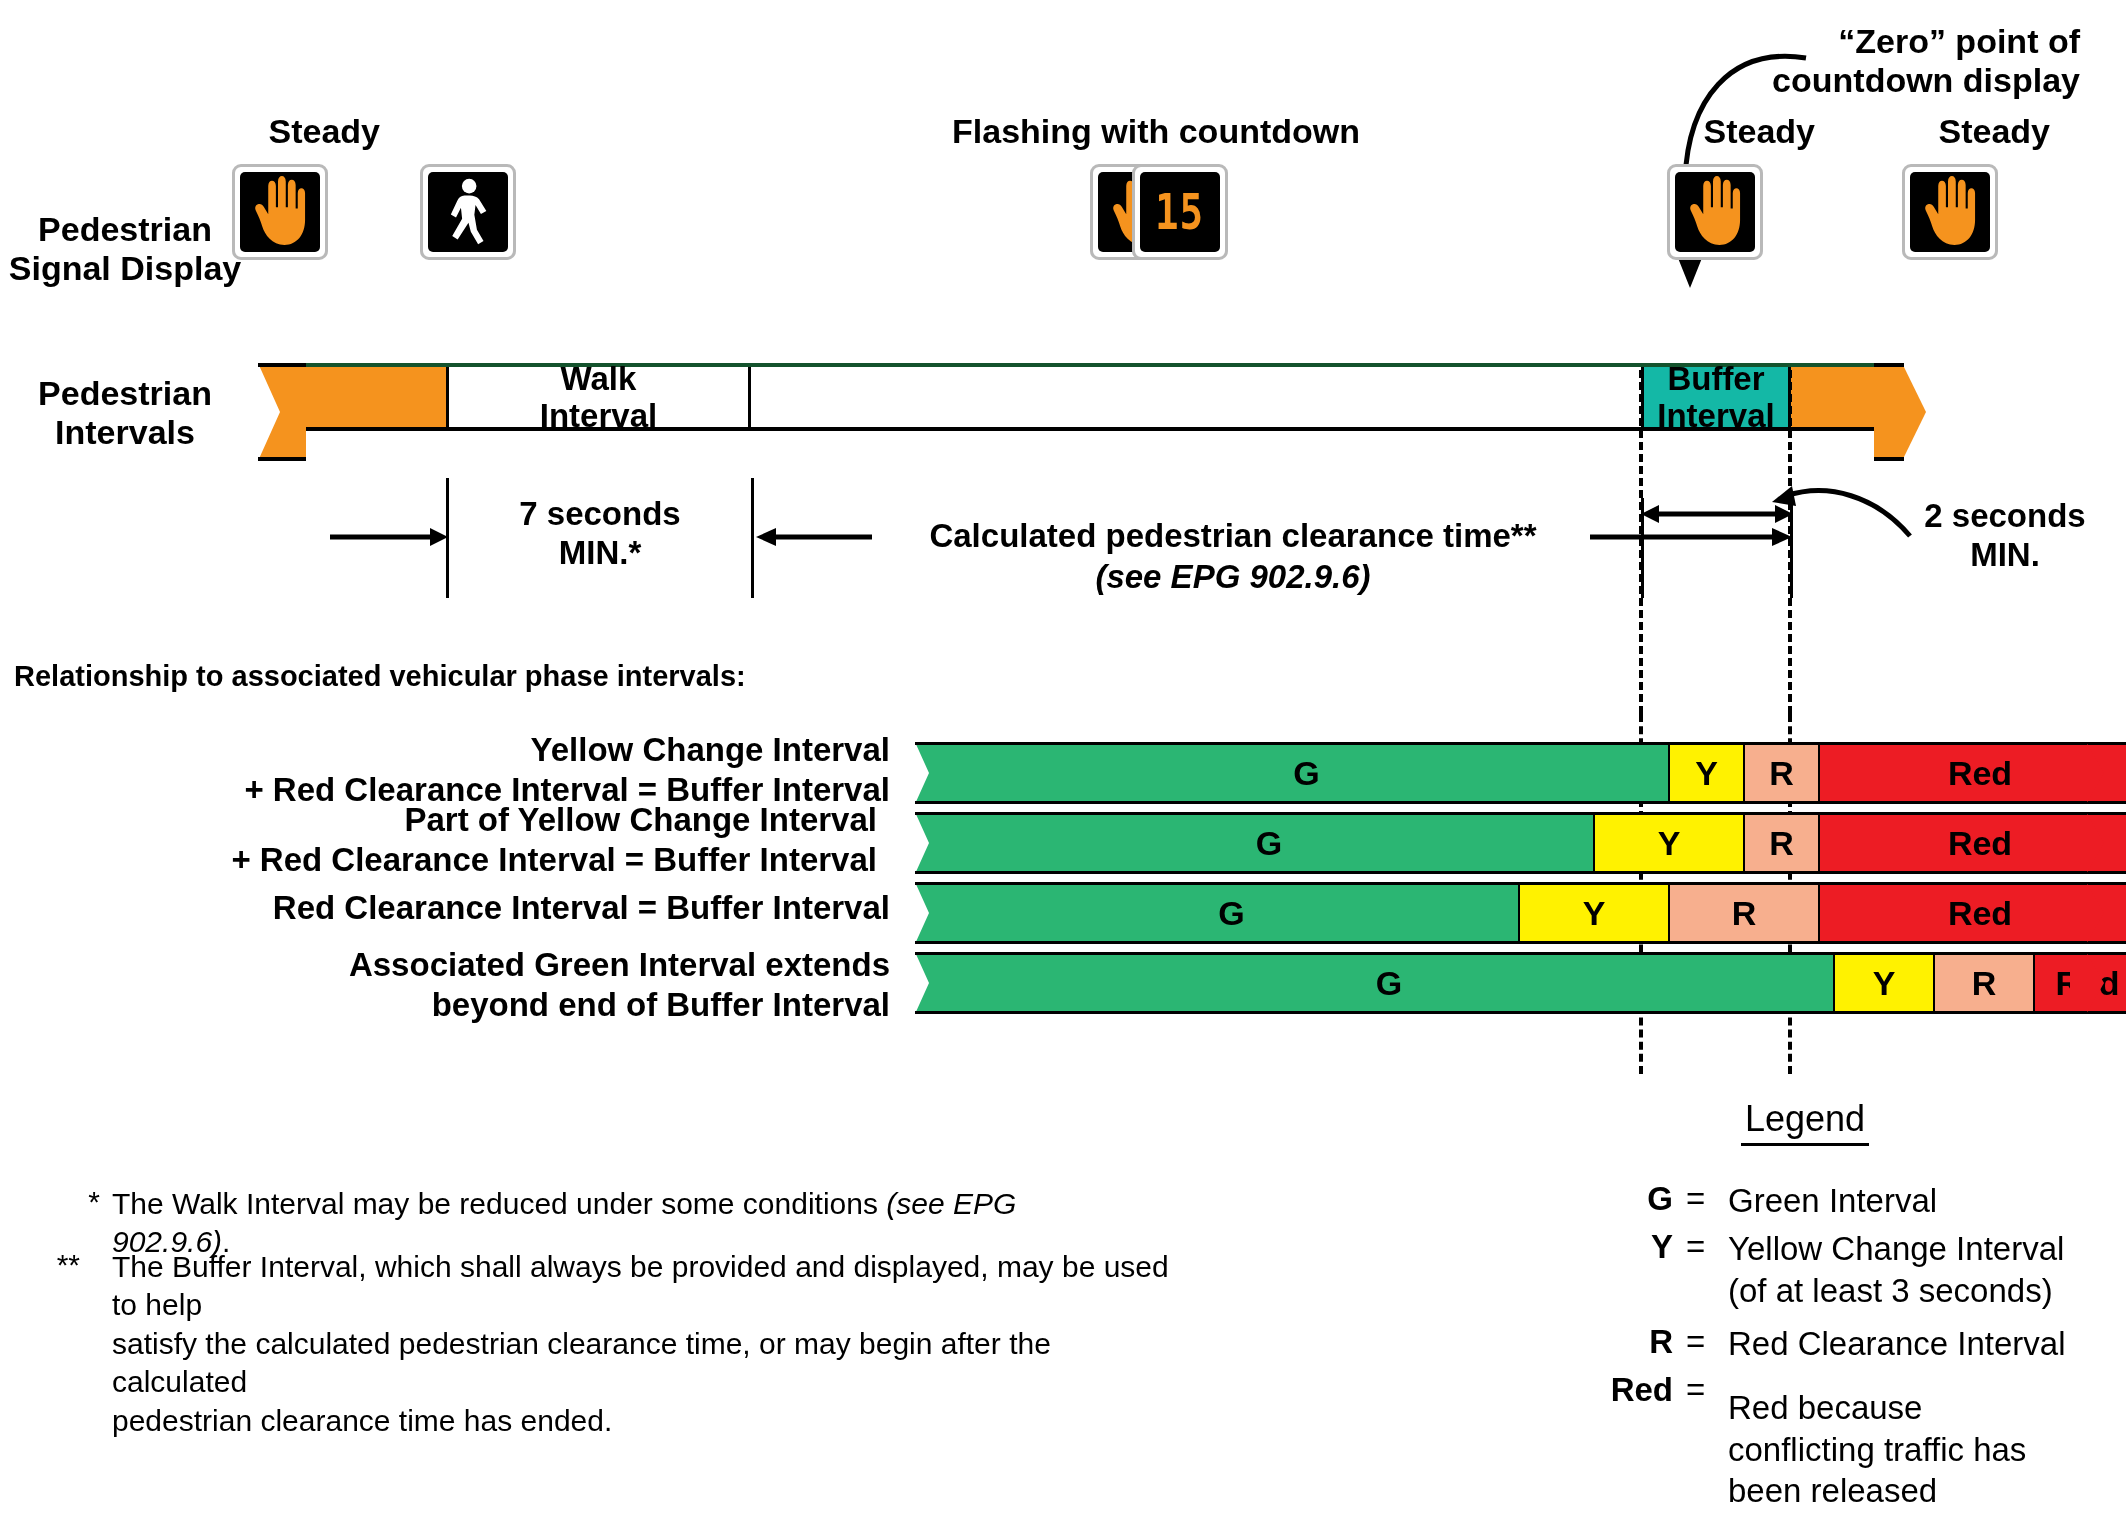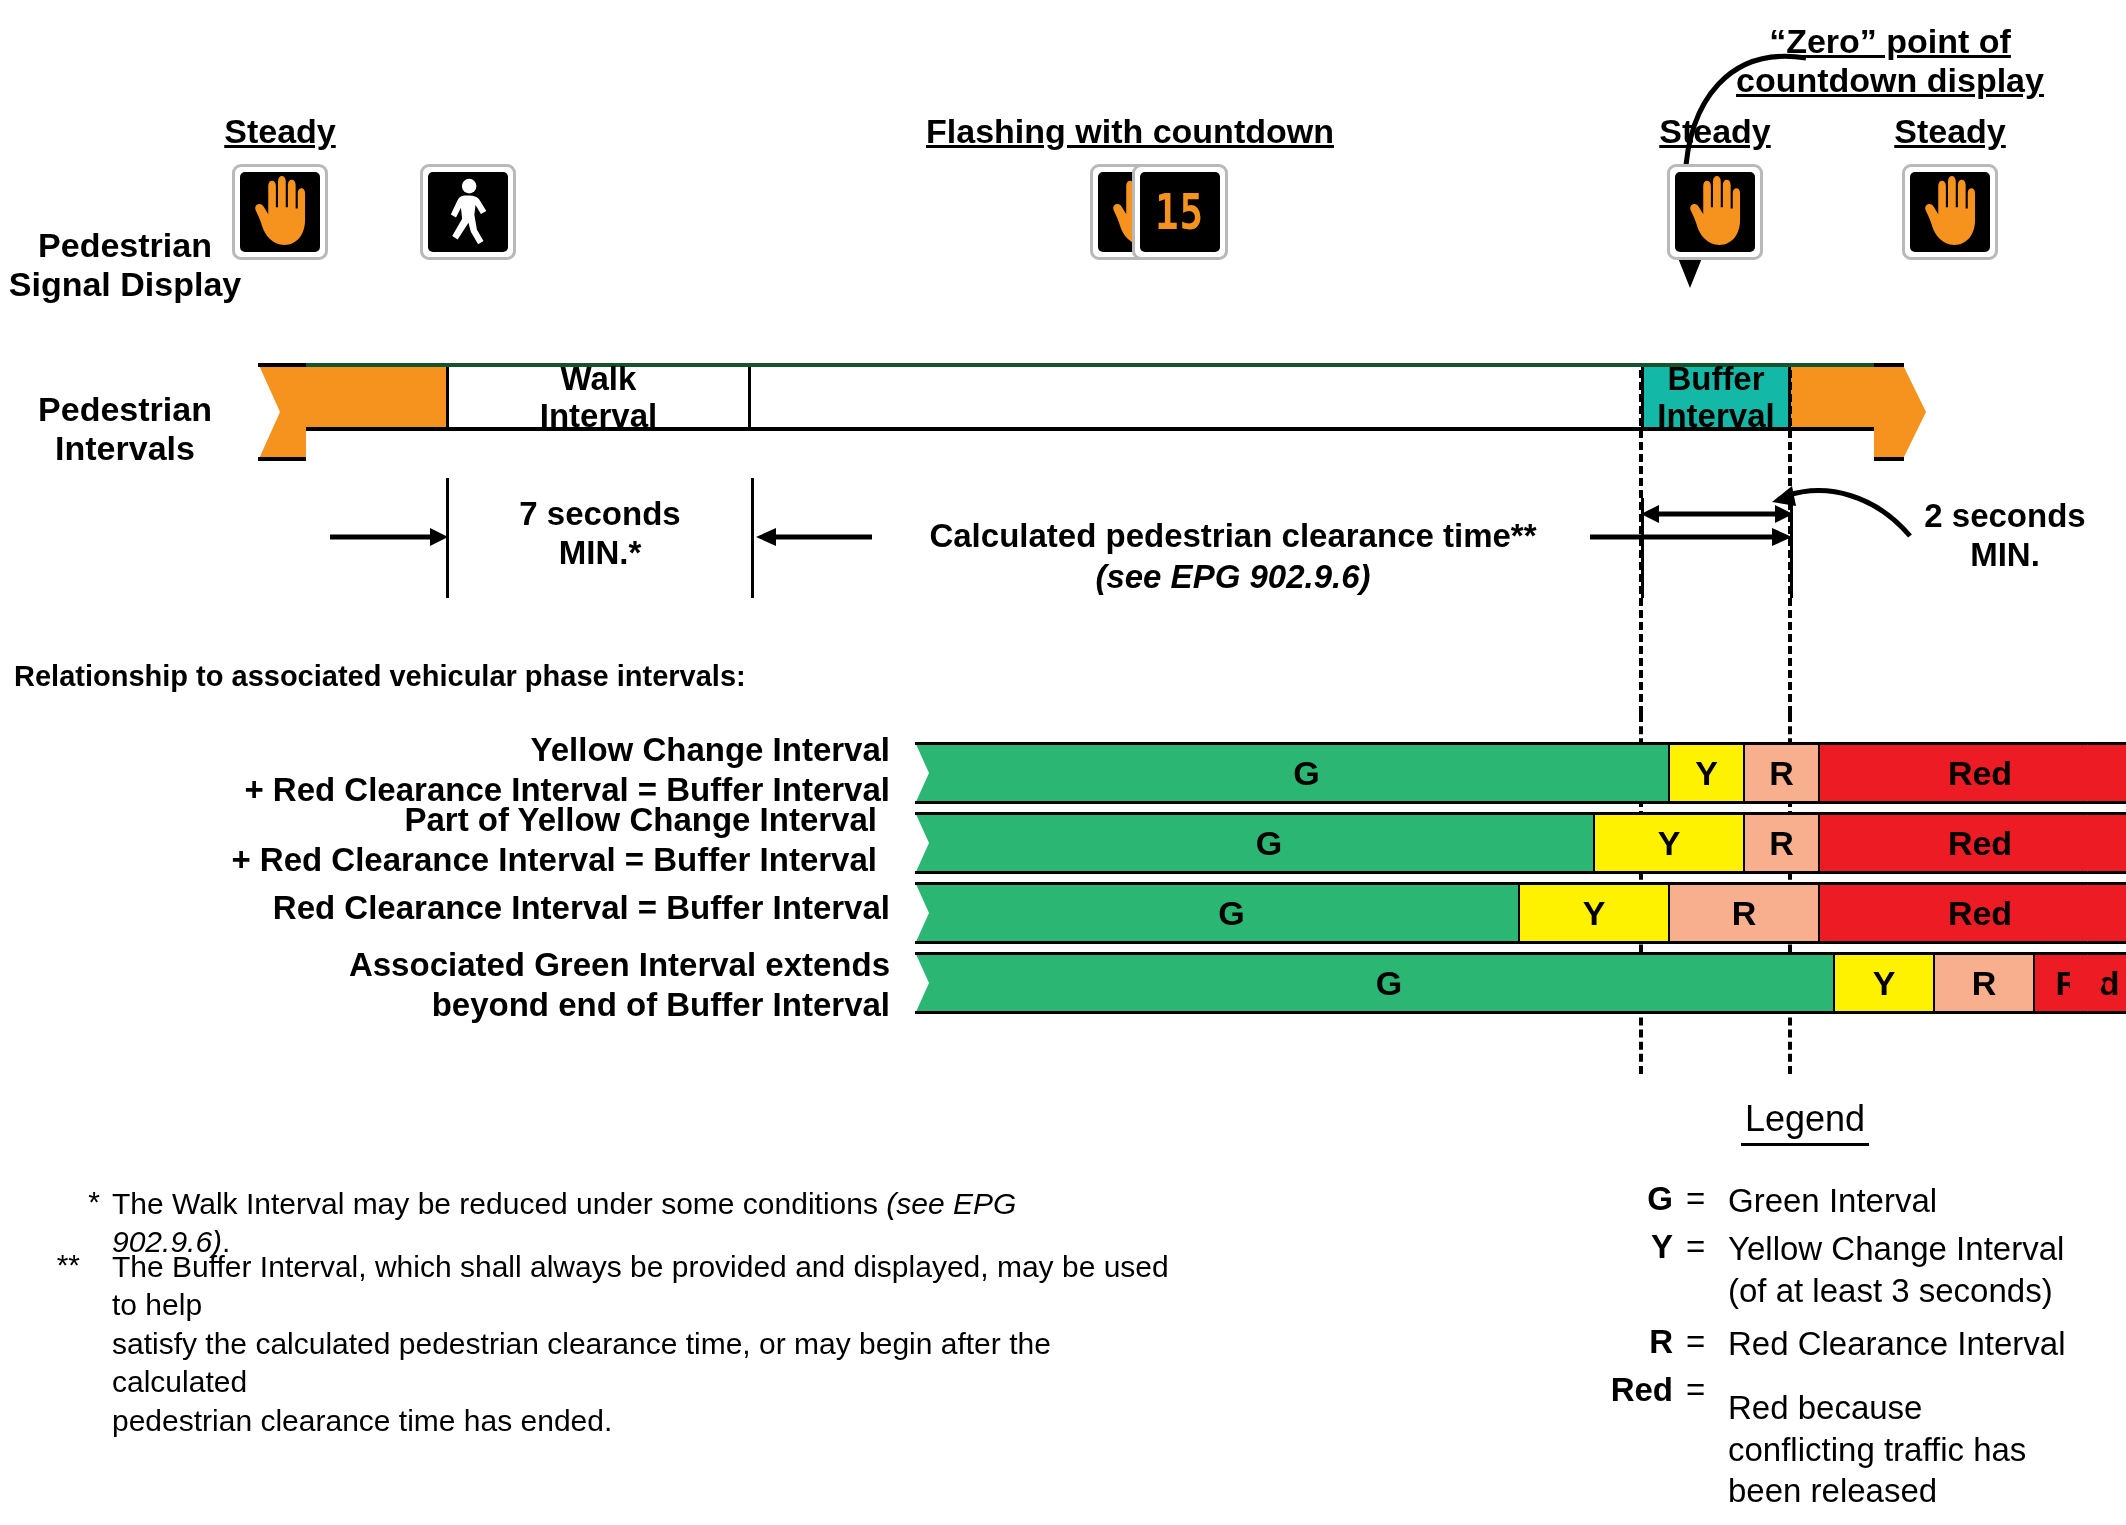--- a/index.html
+++ b/index.html
@@ -1,22 +1,22 @@
 <!DOCTYPE html>
 <html><head>
 <meta charset="utf-8">
 <style>
   html,body{margin:0;padding:0;background:#fff;}
   body{width:2126px;height:1525px;position:relative;font-family:"Liberation Sans",sans-serif;color:#000;overflow:hidden;}
   .abs{position:absolute;}
   .bold{font-weight:bold;}
-  .ctr{text-align:center;text-decoration:underline;}
-
-  
-  .rowlabel{font-weight:bold;font-size:34px;line-height:1.16;text-align:center;margin-top:16px;}
+  .ctr{text-align:right;}
+
+  
+  .rowlabel{font-weight:bold;font-size:34px;line-height:1.16;text-align:center;}
 
   
   .head{position:absolute;width:96px;height:96px;background:#fff;border:3px solid #b9b9b9;border-radius:9px;
         box-sizing:border-box;padding:5px;}
   .head .inner{width:100%;height:100%;background:#000;border-radius:5px;position:relative;overflow:hidden;}
 
   svg{display:block;}
 
   
   .ivbar{position:absolute;height:68px;box-sizing:border-box;border-top:4px solid #14532d;border-bottom:4px solid #000;}

